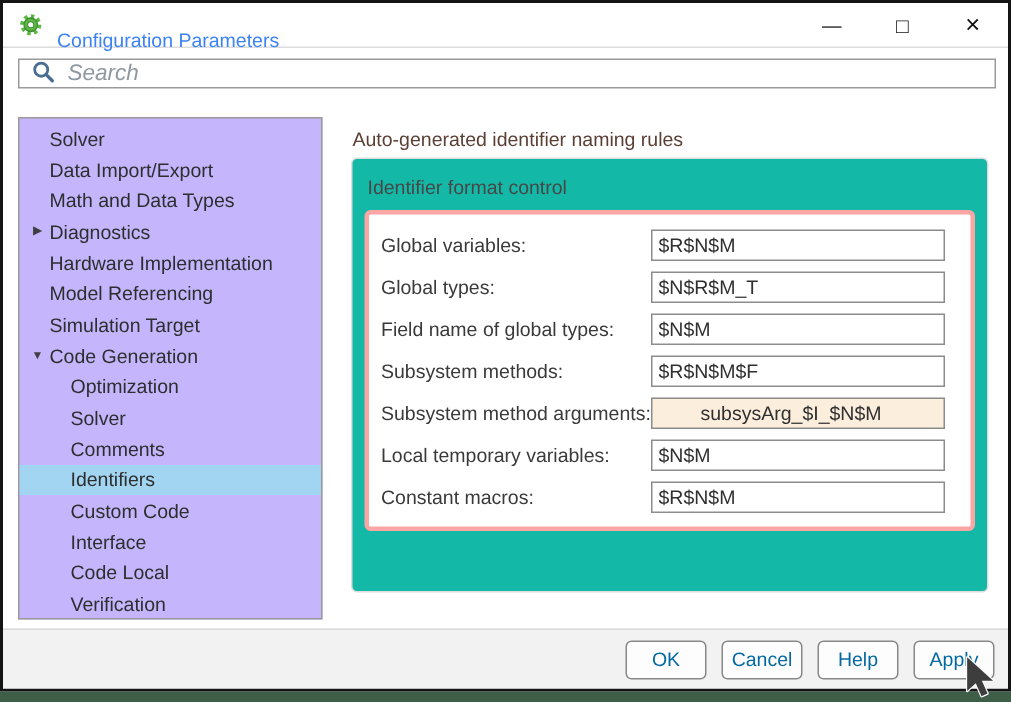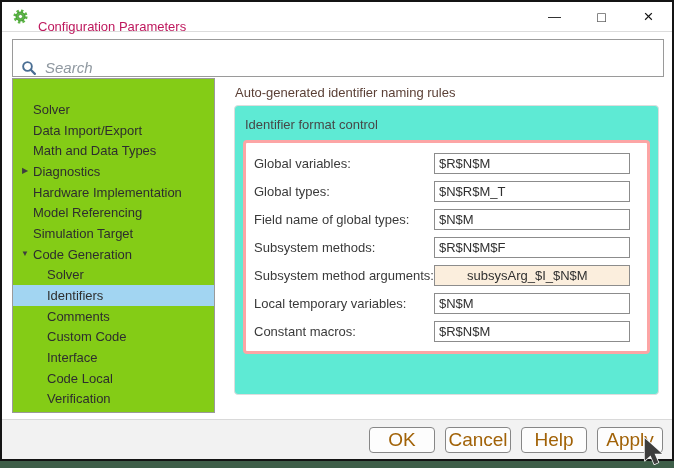--- a/index.html
+++ b/index.html
@@ -8,72 +8,72 @@
          font-family:"Liberation Sans",sans-serif;
          -webkit-font-smoothing:antialiased;}
   .window{position:absolute;left:0;top:0;width:674px;height:461px;
           background:#fff;border:2px solid #141414;box-sizing:border-box;}
 
   
   .titlebar{position:absolute;left:0;top:0;right:0;height:30px;background:#fff;
             border-bottom:1px solid #dcdcdc;display:flex;align-items:center;
             padding-left:10px;gap:9px;box-sizing:border-box;}
   .gear{width:17px;height:17px;flex:none;}
-  .title{font-size:13px;color:#be185d;white-space:nowrap;margin-top:20px;}
+  .title{font-size:13px;color:#3b82f6;white-space:nowrap;margin-top:20px;}
   .controls{margin-left:auto;display:flex;height:100%;}
   .ctrl{width:47px;display:flex;align-items:center;justify-content:center;
         font-size:13px;color:#111;cursor:default;}
   .ctrl.maxi{font-size:14px;}
   .ctrl.close{font-size:17px;}
 
   
-  .searchbar{position:absolute;left:10px;top:37px;width:652px;height:38px;
+  .searchbar{position:absolute;left:10px;top:37px;width:652px;height:20px;
              border:1px solid #9a9a9a;box-sizing:border-box;background:#fff;
-             display:flex;align-items:flex-end;padding:0 8px;gap:8px;}
+             display:flex;align-items:flex-start;padding:0 8px;gap:8px;}
   .mag{width:16px;height:16px;flex:none;}
   .searchinput{flex:1;border:none;outline:none;background:transparent;
                font-family:"Liberation Sans",sans-serif;font-style:italic;
                font-size:15px;color:#444;padding:0;}
   .searchinput::placeholder{color:#8f98a0;opacity:1;}
 
   
   .sidebar{position:absolute;left:10px;top:76px;width:203px;height:335px;
-           border:1px solid #9a9a9a;box-sizing:border-box;background:#84cc16;
-           padding-top:20px;overflow:hidden;}
+           border:1px solid #9a9a9a;box-sizing:border-box;background:#c4b5fd;
+           padding-top:3px;overflow:hidden;}
   .treerow{height:20.7px;display:flex;align-items:center;font-size:13px;color:#2e2e2e;}
   .treerow .arrow{width:16px;margin-left:4px;flex:none;font-size:8px;color:#3f3f3f;
                   text-align:center;line-height:1;}
   .treerow.level-1 .arrow{margin-left:18px;}
   .treerow.selected{background:var(--selection,#a2d5f2);}
 
   
   .main{position:absolute;left:224px;top:76px;right:8px;bottom:48px;background:#fff;}
   .heading{position:absolute;left:9px;top:7px;font-size:13px;
            color:var(--heading-text,#5a3f35);white-space:nowrap;}
   .panel{position:absolute;left:8px;top:27px;right:5px;height:290px;
-         border:1px solid #ddd;border-radius:4px;background:#5eead4;
+         border:1px solid #ddd;border-radius:4px;background:#14b8a6;
          box-sizing:border-box;padding:9px 8px;}
   .grouptitle{font-size:13px;color:#474747;margin:2px 0 8px 2px;}
   .groupbox{border:3px solid #fca5a5;border-radius:4px;background:#fff;
             padding:10px 8px 9px;}
   .fieldrow{display:flex;align-items:center;height:21px;margin-bottom:7px;}
   .fieldrow:last-child{margin-bottom:0;}
   .fieldlabel{width:180px;flex:none;font-size:13px;color:#3a3a3a;white-space:nowrap;}
   .fieldinput{width:196px;height:21px;box-sizing:border-box;border:1px solid #8c8c8c;
               background:#fff;font-family:"Liberation Sans",sans-serif;font-size:13px;
               color:#303030;padding:0 4px;outline:none;}
   .fieldrow.modified .fieldinput{background:var(--modified-field-bg,#fbeedd);padding-left:32px;}
 
   
   .footer{position:absolute;left:0;right:0;bottom:0;height:40px;background:#f2f2f2;
           border-top:1px solid #d9d9d9;box-sizing:border-box;display:flex;
           align-items:center;justify-content:flex-end;gap:10px;padding-right:9px;}
-  .btn{width:66px;height:26px;border:1px solid #878787;border-radius:4px;
-       background:#fdfdfd;font-family:"Liberation Sans",sans-serif;font-size:19px;
-       color:#a16207;padding:0;}
+  .btn{width:54px;height:26px;border:1px solid #878787;border-radius:4px;
+       background:#fdfdfd;font-family:"Liberation Sans",sans-serif;font-size:13px;
+       color:#0369a1;padding:0;}
 
   .cursor{position:absolute;left:642px;top:437px;width:24px;height:30px;z-index:5;}
   .cursor path{paint-order:stroke;}
 </style>
 </head>
 <body>
 
 <div class="stage">
   <div class="window">
 
@@ -128,29 +128,33 @@
         <div class="treerow">
           <span class="arrow"></span>
           <span class="treelabel">Simulation Target</span>
         </div>
         <div class="treerow">
           <span class="arrow">▼</span>
           <span class="treelabel">Code Generation</span>
         </div>
         <div class="treerow level-1">
           <span class="arrow"></span>
+          <span class="treelabel">Optimization</span>
+        </div>
+        <div class="treerow level-1">
+          <span class="arrow"></span>
           <span class="treelabel">Solver</span>
         </div>
+        <div class="treerow level-1">
+          <span class="arrow"></span>
+          <span class="treelabel">Comments</span>
+        </div>
         <div class="treerow level-1 selected">
           <span class="arrow"></span>
           <span class="treelabel">Identifiers</span>
-        </div>
-        <div class="treerow level-1">
-          <span class="arrow"></span>
-          <span class="treelabel">Comments</span>
         </div>
         <div class="treerow level-1">
           <span class="arrow"></span>
           <span class="treelabel">Custom Code</span>
         </div>
         <div class="treerow level-1">
           <span class="arrow"></span>
           <span class="treelabel">Interface</span>
         </div>
         <div class="treerow level-1">

